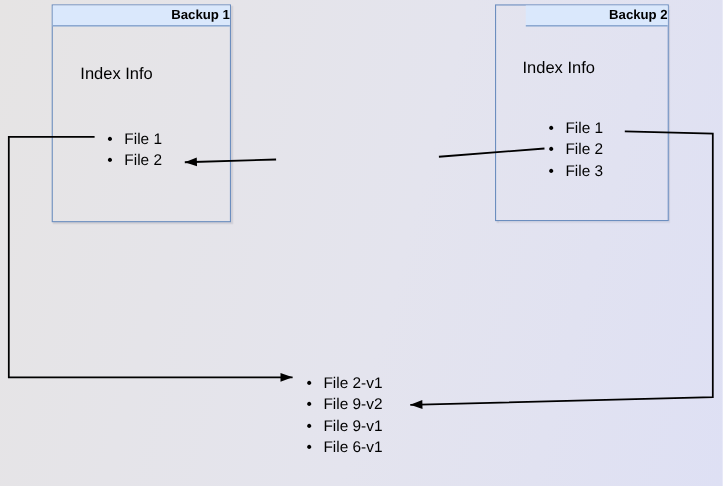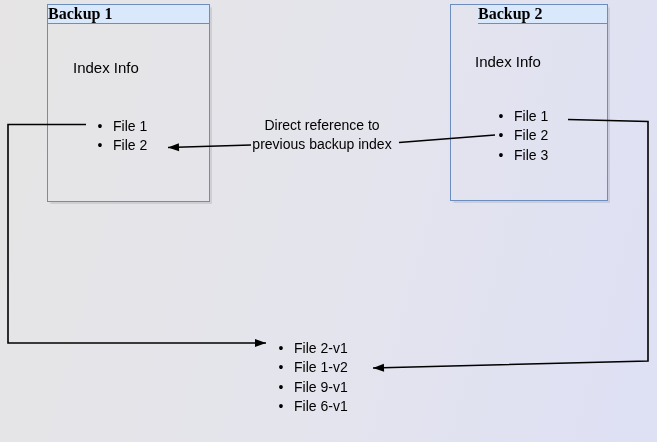--- a/index.html
+++ b/index.html
@@ -9,22 +9,22 @@
     overflow:hidden;
     background:linear-gradient(105deg,#e6e4e4 0%,#e4e4ee 55%,#dee0f4 100%);
     font-family:"Liberation Sans", sans-serif;
     color:#000;
   }
   .edges{position:absolute;left:0;top:0;width:657px;height:442px;z-index:5;pointer-events:none;}
   .box{position:absolute;box-sizing:border-box;background:transparent;
        box-shadow:1.5px 1.5px 1px rgba(80,80,100,0.15);}
   .box.blue{border:1.5px solid #6c8ebf;}
   .box.green{border:1.5px solid #82b366;}
-  .box-header{box-sizing:border-box;width:100%;text-align:left;
-       font-weight:bold;font-size:16px;font-family:Liberation Serif, serif;}
+  .box-header{box-sizing:border-box;width:100%;text-align:right;
+       font-weight:bold;font-size:12px;}
   .box.blue .box-header{background:#dae8fc;border-bottom:1.5px solid #6c8ebf;height:19px;line-height:17px;}
   .box.green .box-header{background:#d5e8d4;border-bottom:1.5px solid #82b366;height:26px;line-height:24px;}
   .subtitle{position:absolute;font-size:15px;line-height:15px;z-index:3;text-align:right;}
   .list{position:absolute;display:flex;flex-direction:column;z-index:3;}
   .list .row{height:19.5px;display:flex;align-items:center;font-size:14px;}
   .list .bullet{width:12px;text-align:center;margin-right:7px;font-size:14px;}
   .edge-label{position:absolute;left:240px;top:116px;width:164px;
       text-align:center;font-size:14px;line-height:19px;z-index:6;}
   #b1{left:47px;top:4px;width:163px;height:198px;}
   #b2{left:450px;top:4px;width:158px;height:197px;padding-left:27px;}
@@ -78,36 +78,32 @@
     </div>
   </div>
 
   <div class="list" id="dd-list">
     <div class="row">
       <span class="bullet">•</span>
       <span>File 2-v1</span>
     </div>
     <div class="row">
       <span class="bullet">•</span>
-      <span>File 1-v2</span>
+      <span>File 9-v2</span>
     </div>
     <div class="row">
       <span class="bullet">•</span>
       <span>File 9-v1</span>
     </div>
     <div class="row">
       <span class="bullet">•</span>
       <span>File 6-v1</span>
     </div>
   </div>
 
-  <div class="edge-label">
-    <div>Direct reference to</div>
-    <div>previous backup index</div>
-  </div>
 
   <svg class="edges" viewBox="0 0 657 442" xmlns="http://www.w3.org/2000/svg">
     <defs>
       <marker id="arrow" viewBox="0 0 13 10" refX="12" refY="5" markerWidth="13" markerHeight="10" markerUnits="userSpaceOnUse" orient="auto">
         <path d="M1,1 L12,5 L1,9 Z" fill="#000000"></path>
       </marker>
     </defs>
     <path d="M86,124.5 L8,124.5 L8,343 L266,343" fill="none" stroke="#000000" stroke-width="1.6" marker-end="url(#arrow)"></path>
     <path d="M568,119.5 L648,121.5 L648,361 L373,368" fill="none" stroke="#000000" stroke-width="1.6" marker-end="url(#arrow)"></path>
     <path d="M495,135 L399,142.5" fill="none" stroke="#000000" stroke-width="1.6"></path>

